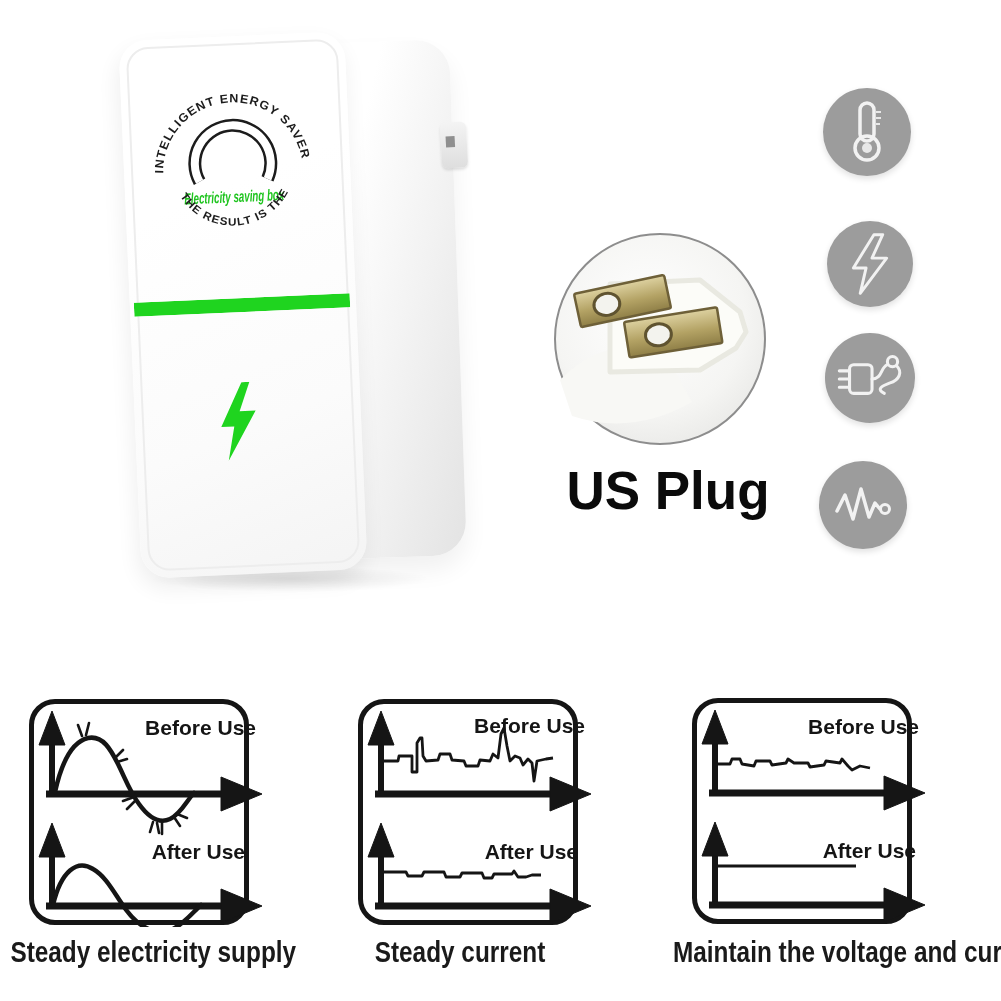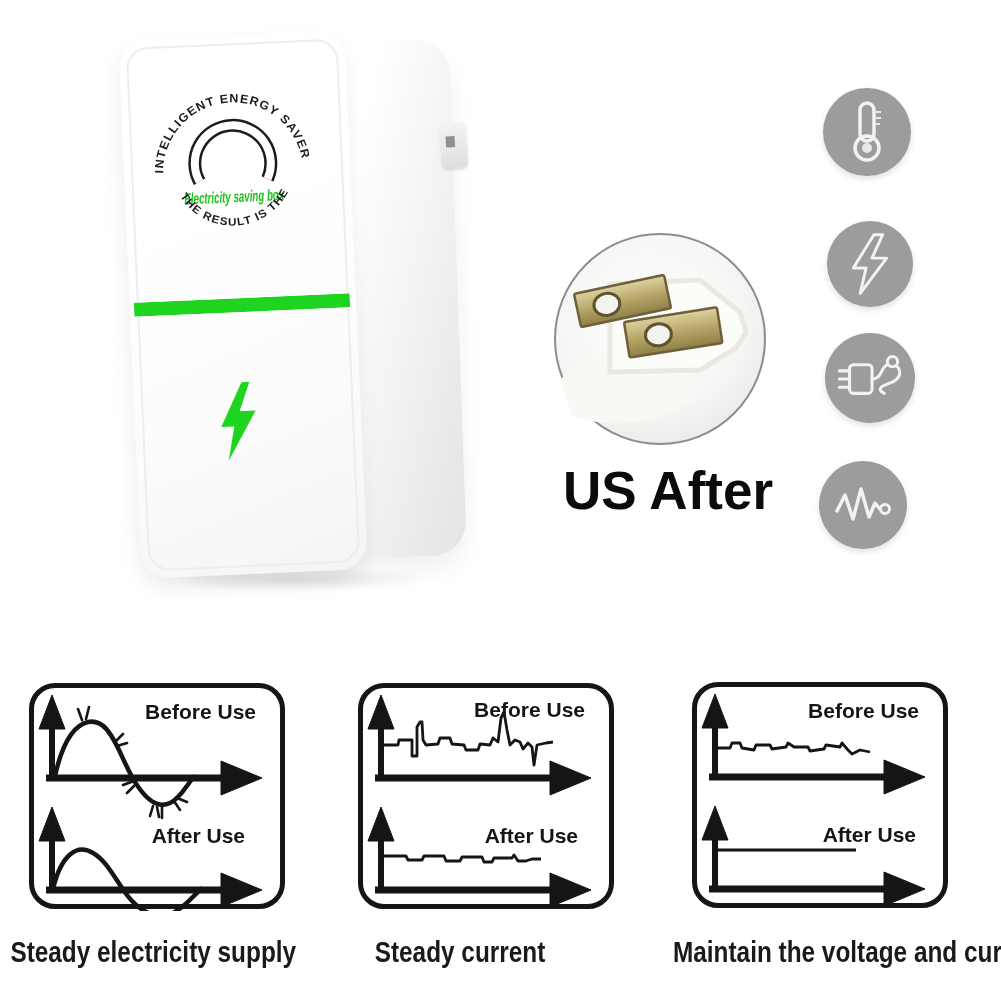--- a/index.html
+++ b/index.html
@@ -27,22 +27,22 @@
   
   .plug-photo{position:absolute;left:540px;top:220px;width:240px;height:240px;}
   .us-plug-label{position:absolute;left:548px;top:460px;width:240px;text-align:center;
                  font-size:53px;font-weight:bold;color:#0b0b0b;letter-spacing:0px;}
 
   
   .ficon{position:absolute;border-radius:50%;background:#9c9c9c;box-shadow:0 3px 6px rgba(0,0,0,.12);}
   .ficon svg{position:absolute;left:0;top:0;}
 
   
-  .diag-box{position:absolute;width:256px;height:226px;border:5px solid #151515;border-radius:26px;
-            background:#fff;box-sizing:border-box;}
+  .diag-box{position:absolute;width:220px;height:226px;border:5px solid #151515;border-radius:26px;
+            background:#fff;box-sizing:border-box;margin-top:16px;}
   .diag-box svg{position:absolute;left:-3px;top:-3px;}
   .caption{position:absolute;top:936px;font-size:29px;font-weight:bold;color:#1a1a1a;
            text-align:center;transform:scaleX(.84);transform-origin:center;white-space:nowrap;}
 </style>
 </head>
 <body>
 
 <div class="stage">
 
   <div class="device-shadow"></div>
@@ -97,21 +97,21 @@
     <polygon points="70,64 160,60 200,92 206,112 196,128 160,150 70,152" fill="#fcfcf8" stroke="#e9e9e1" stroke-width="5" stroke-linejoin="round"></polygon>
     <g transform="translate(34,74) rotate(-12)">
       <rect x="0" y="0" width="92" height="34" rx="2" fill="url(#brass)" stroke="#6e6038" stroke-width="2.5"></rect>
       <ellipse cx="30" cy="17" rx="13" ry="11" fill="#f3f3ee" stroke="#5f5330" stroke-width="3"></ellipse>
     </g>
     <g transform="translate(84,102) rotate(-9)">
       <rect x="0" y="0" width="94" height="36" rx="2" fill="url(#brass)" stroke="#6e6038" stroke-width="2.5"></rect>
       <ellipse cx="32" cy="18" rx="13" ry="11" fill="#f3f3ee" stroke="#5f5330" stroke-width="3"></ellipse>
     </g>
   </svg>
-  <div class="us-plug-label">US After</div>
+  <div class="us-plug-label">US Plug</div>
 
   <div class="ficon" style="left:823px;top:88px;width:88px;height:88px;">
     <svg width="88" height="88" viewBox="0 0 88 88">
       <rect x="37" y="15" width="14" height="38" rx="7" fill="none" stroke="#f2f2f2" stroke-width="3.5"></rect>
       <circle cx="44" cy="60" r="12" fill="none" stroke="#f2f2f2" stroke-width="3.5"></circle>
       <circle cx="44" cy="60" r="5" fill="#e8e8e8"></circle>
       <path d="M53,24 h5 M53,30 h5 M53,36 h4" stroke="#e8e8e8" stroke-width="2"></path>
     </svg>
   </div>
   <div class="ficon" style="left:827px;top:221px;width:86px;height:86px;">

